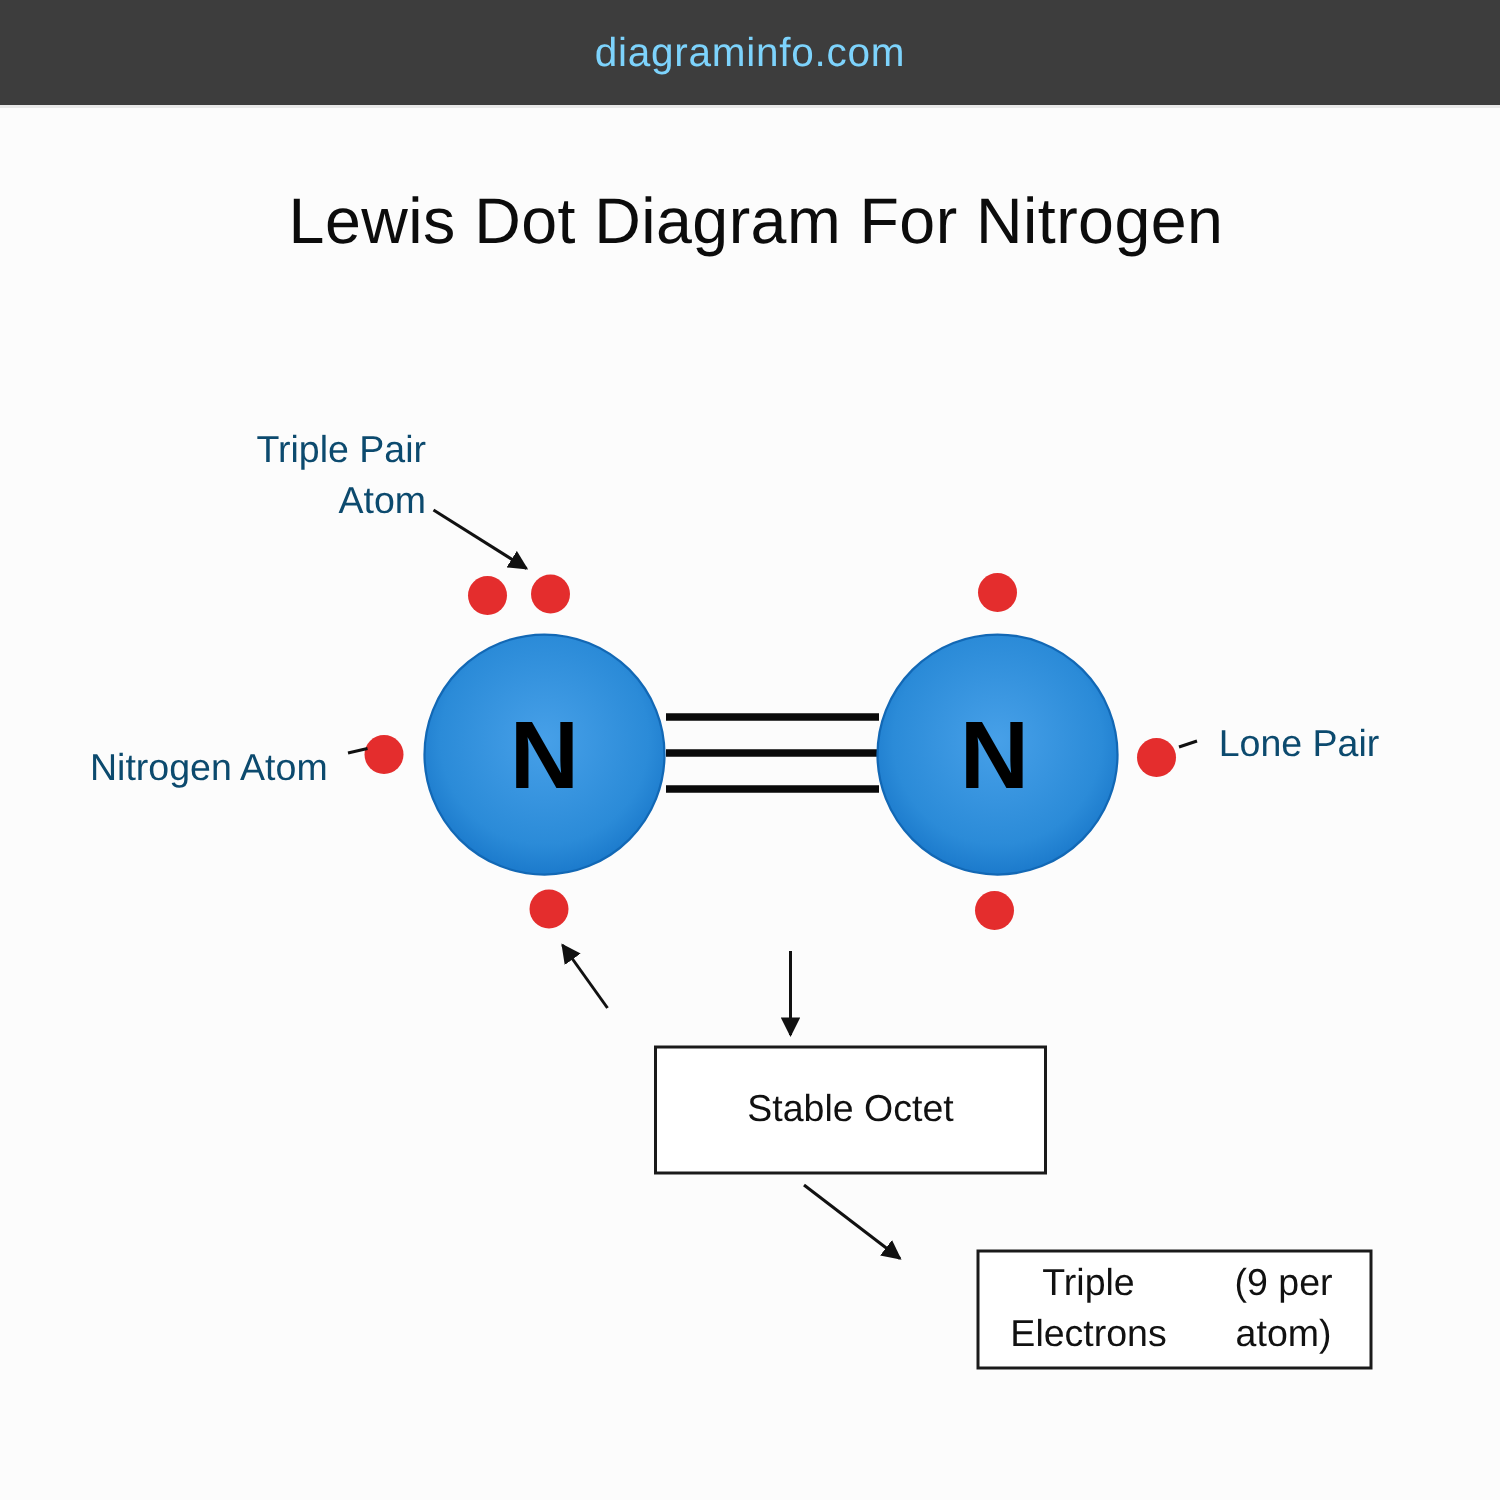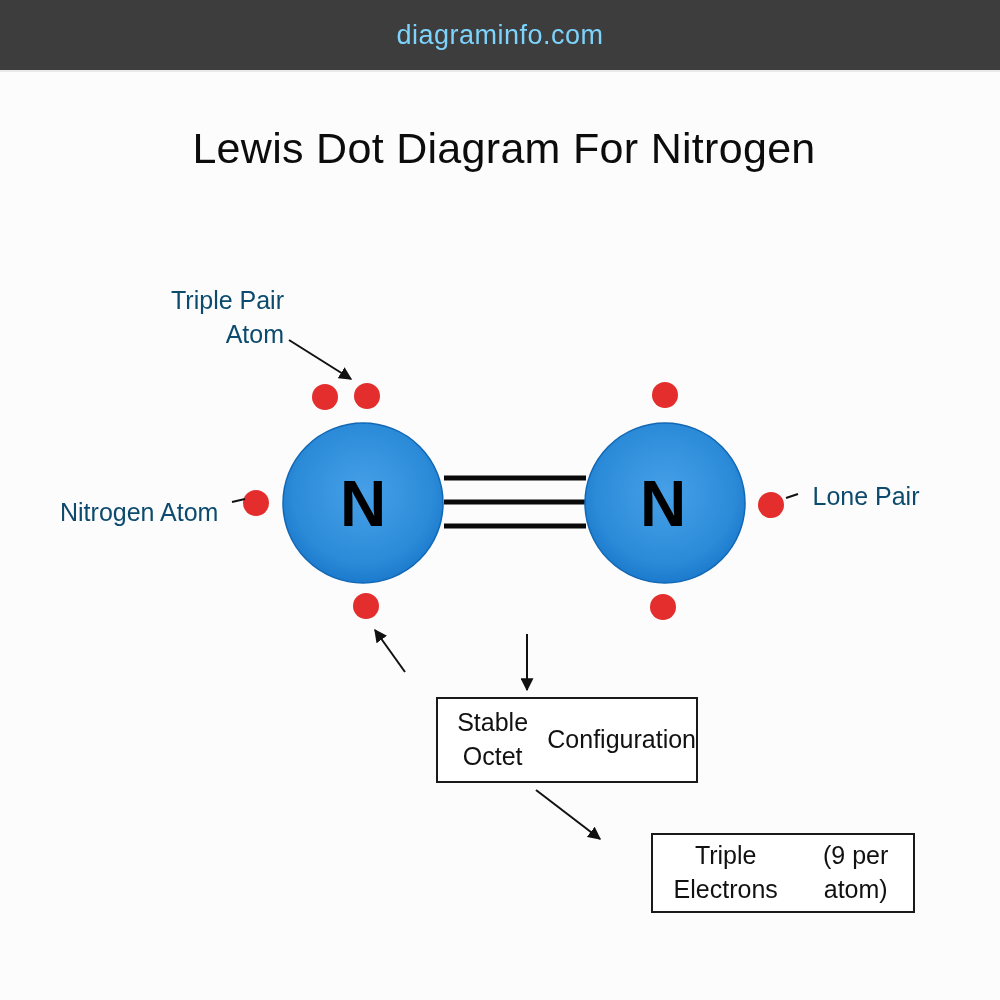--- a/index.html
+++ b/index.html
@@ -144,21 +144,20 @@
   </div>
 
   <div class="label" style="left:44px; top:496px;margin-left:16px;">Nitrogen Atom</div>
 
   <div class="label center-align" style="left:800px; top:480px; width:132px;">
     <div>Lone Pair</div>
   </div>
 
   <div class="infobox" style="left:395px; top:697px; width:262px; height:86px;">
     <div>Stable Octet</div>
-    <div>Configuration</div>
   </div>
 
   <div class="infobox" style="left:610px; top:833px; width:264px; height:80px;">
     <div>Triple Electrons</div>
     <div>(9 per atom)</div>
   </div>
 
 </div>
 
 </body></html>

